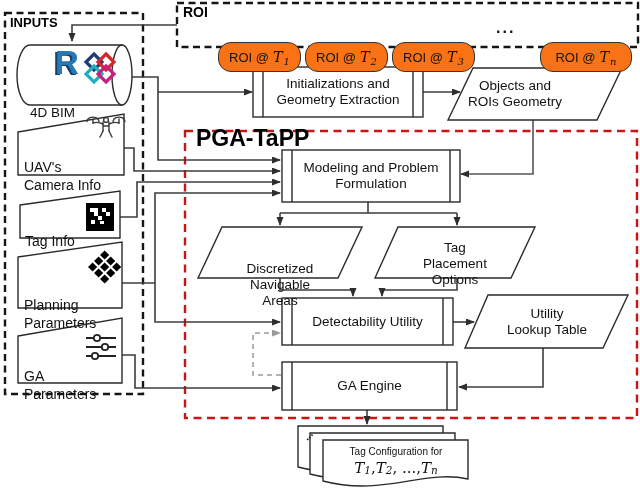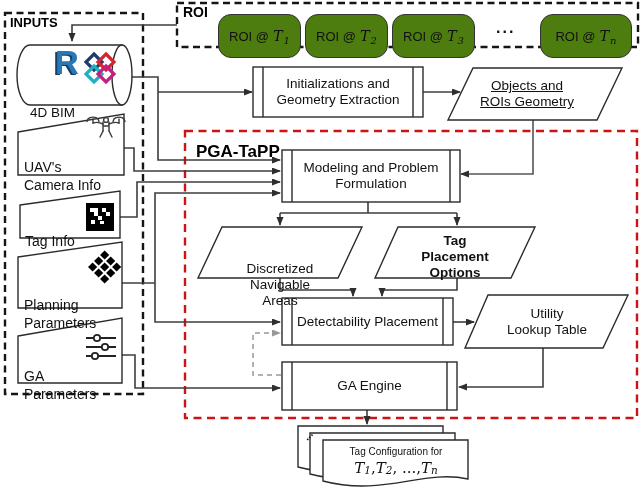--- a/index.html
+++ b/index.html
@@ -3,23 +3,23 @@
 <meta charset="utf-8">
 <style>
   html,body{margin:0;padding:0;background:#fff;}
   #screen{position:relative;width:640px;height:491px;background:#fff;overflow:hidden;
           font-family:"Liberation Sans",sans-serif;}
   #wires{position:absolute;left:0;top:0;}
   .lbl{position:absolute;font:13.5px/1.18 "Liberation Sans",sans-serif;color:#111;
        display:flex;flex-direction:column;justify-content:center;text-align:center;}
   .inlbl{position:absolute;font:14px/1.25 "Liberation Sans",sans-serif;color:#111;text-align:left;margin-top:23px;}
   .hdr{position:absolute;font-family:"Liberation Sans",sans-serif;font-weight:bold;color:#000;}
-  .pill{position:absolute;height:44px;box-sizing:border-box;border:1.4px solid #333;border-radius:13px;
-        background:#4d7c0f;display:flex;align-items:center;justify-content:center;
-        font:13px "Liberation Sans",sans-serif;color:#111;}
+  .pill{position:absolute;height:30px;box-sizing:border-box;border:1.4px solid #333;border-radius:13px;
+        background:#f97316;display:flex;align-items:center;justify-content:center;
+        font:13px "Liberation Sans",sans-serif;color:#111;margin-top:28px;}
   .pill .pre{margin-right:4px;}
   .tmath{font-family:"DejaVu Serif",serif;font-style:italic;font-size:14.5px;}
   .tsub{font-family:"DejaVu Serif",serif;font-style:italic;font-size:10px;position:relative;top:4px;margin-left:1px;}
   .mathline{font-family:"DejaVu Serif",serif;font-size:15px;}
   .mathline .it{font-style:italic;}
   .mathline .sub{font-style:italic;font-size:10.5px;position:relative;top:4px;}
   .revitR{position:absolute;font-family:"Liberation Sans",sans-serif;font-weight:bold;font-size:33px;
           color:#2878b8;text-shadow:-2px 1px 0 #173f63;line-height:1;}
   .dots{position:absolute;font-weight:bold;color:#111;}
 </style>
@@ -155,21 +155,21 @@
     <g transform="translate(85,49)" fill="none" stroke-width="3.2">
       <polygon points="9,5 17,13 9,21 1,13" stroke="#203a72"></polygon>
       <polygon points="21,5 29,13 21,21 13,13" stroke="#d22630"></polygon>
       <polygon points="9,17 17,25 9,33 1,25" stroke="#1fb0c0"></polygon>
       <polygon points="21,17 29,25 21,33 13,25" stroke="#c4207e"></polygon>
     </g>
   </svg>
 
   <div class="hdr" style="left:10px;top:15px;font-size:13px;">INPUTS</div>
   <div class="hdr" style="left:183px;top:4px;font-size:14px;">ROI</div>
-  <div class="hdr" style="left:196px;top:142px;font-size:17px;">PGA-TaPP</div>
+  <div class="hdr" style="left:196px;top:125px;font-size:23px;">PGA-TaPP</div>
 
   <div class="pill" style="left:218px;top:14px;width:83px;">
     <span class="pre">ROI @</span>
       <span class="tmath">T</span>
       <span class="tsub">1</span>
   </div>
   <div class="pill" style="left:305px;top:14px;width:83px;">
     <span class="pre">ROI @</span>
       <span class="tmath">T</span>
       <span class="tsub">2</span>
@@ -202,41 +202,41 @@
   </div>
   <div class="inlbl" style="left:24px;top:345px;">
     <div>GA</div>
     <div>Parameters</div>
   </div>
 
   <div class="lbl" style="left:255px;top:69px;width:166px;height:46px;">
     <div>Initializations and</div>
     <div>Geometry Extraction</div>
   </div>
-  <div class="lbl" style="left:452px;top:71px;width:150px;height:46px;text-decoration:underline;">
+  <div class="lbl" style="left:440px;top:71px;width:150px;height:46px;">
     <div>Objects and</div>
     <div>ROIs Geometry</div>
   </div>
 
   <div class="lbl" style="left:284px;top:152px;width:174px;height:48px;">
     <div>Modeling and Problem</div>
     <div>Formulation</div>
   </div>
   <div class="lbl" style="left:205px;top:229px;width:150px;height:48px;margin-top:32px;">
     <div>Discretized</div>
     <div>Navigable</div>
     <div>Areas</div>
   </div>
-  <div class="lbl" style="left:380px;top:229px;width:150px;height:56px;font-weight:bold;">
+  <div class="lbl" style="left:380px;top:236px;width:150px;height:56px;">
     <div>Tag</div>
     <div>Placement</div>
     <div>Options</div>
   </div>
   <div class="lbl" style="left:284px;top:299px;width:167px;height:45px;">
-    <div>Detectability Placement</div>
+    <div>Detectability Utility</div>
   </div>
   <div class="lbl" style="left:472px;top:298px;width:150px;height:48px;">
     <div>Utility</div>
     <div>Lookup Table</div>
   </div>
   <div class="lbl" style="left:284px;top:363px;width:171px;height:46px;">
     <div>GA Engine</div>
   </div>
 
   <div class="dots" style="left:303px;top:429px;font-size:11px;transform:rotate(-45deg);">...</div>

